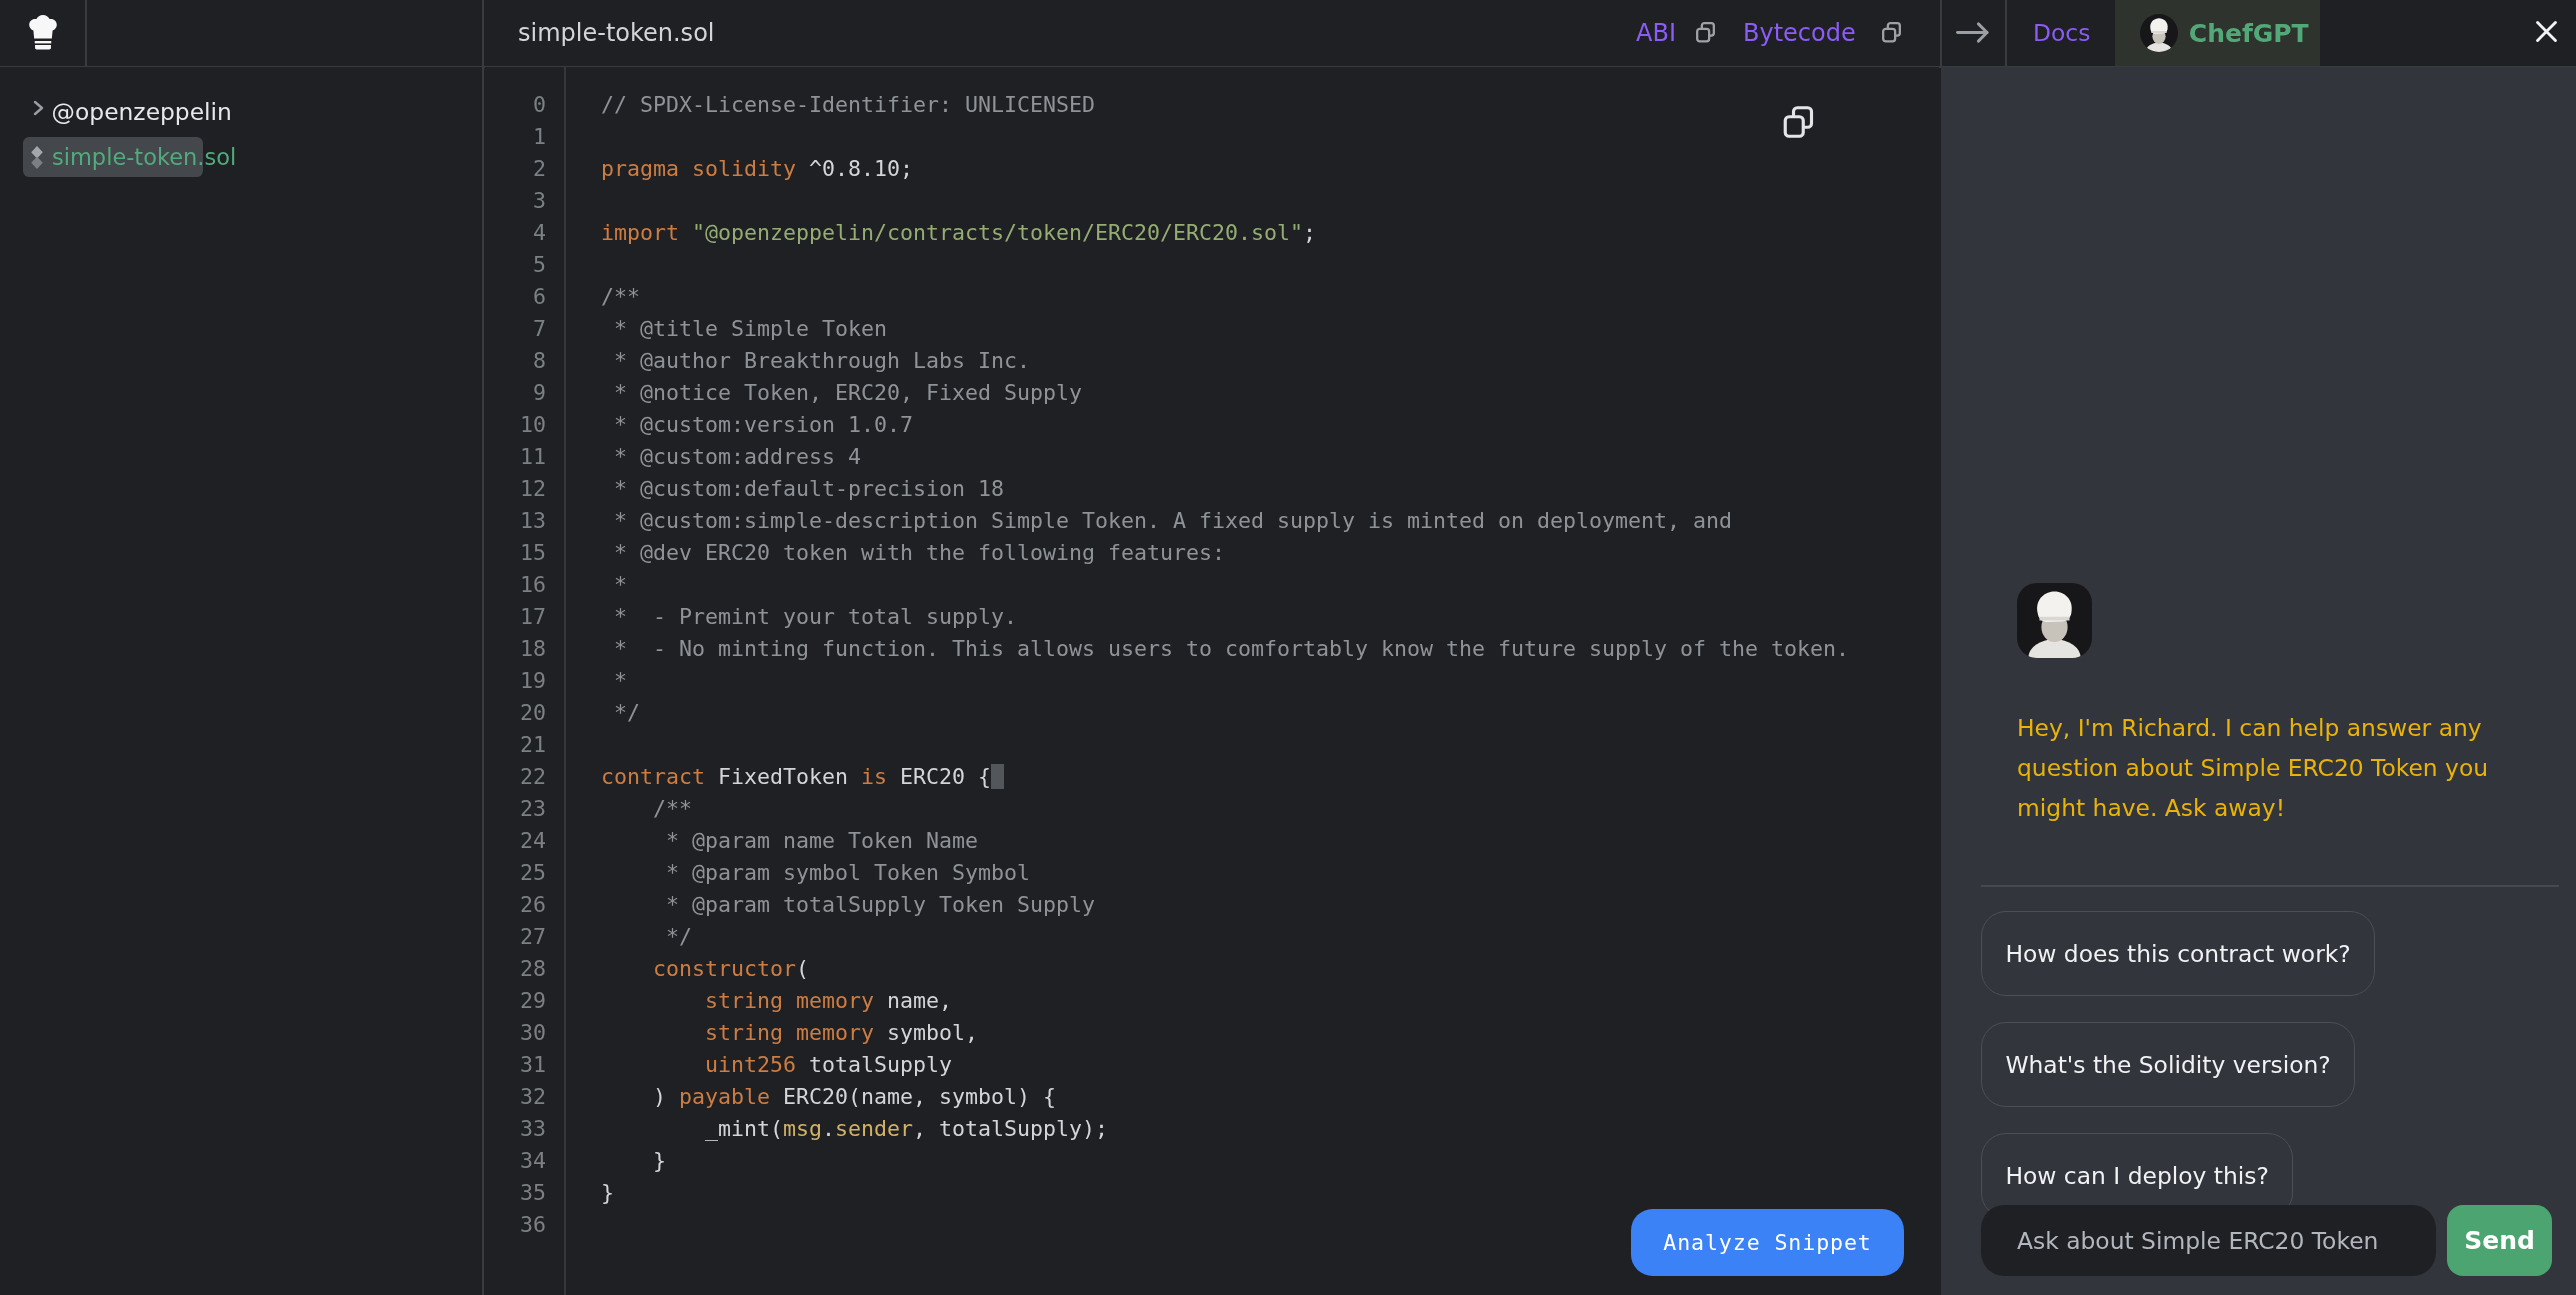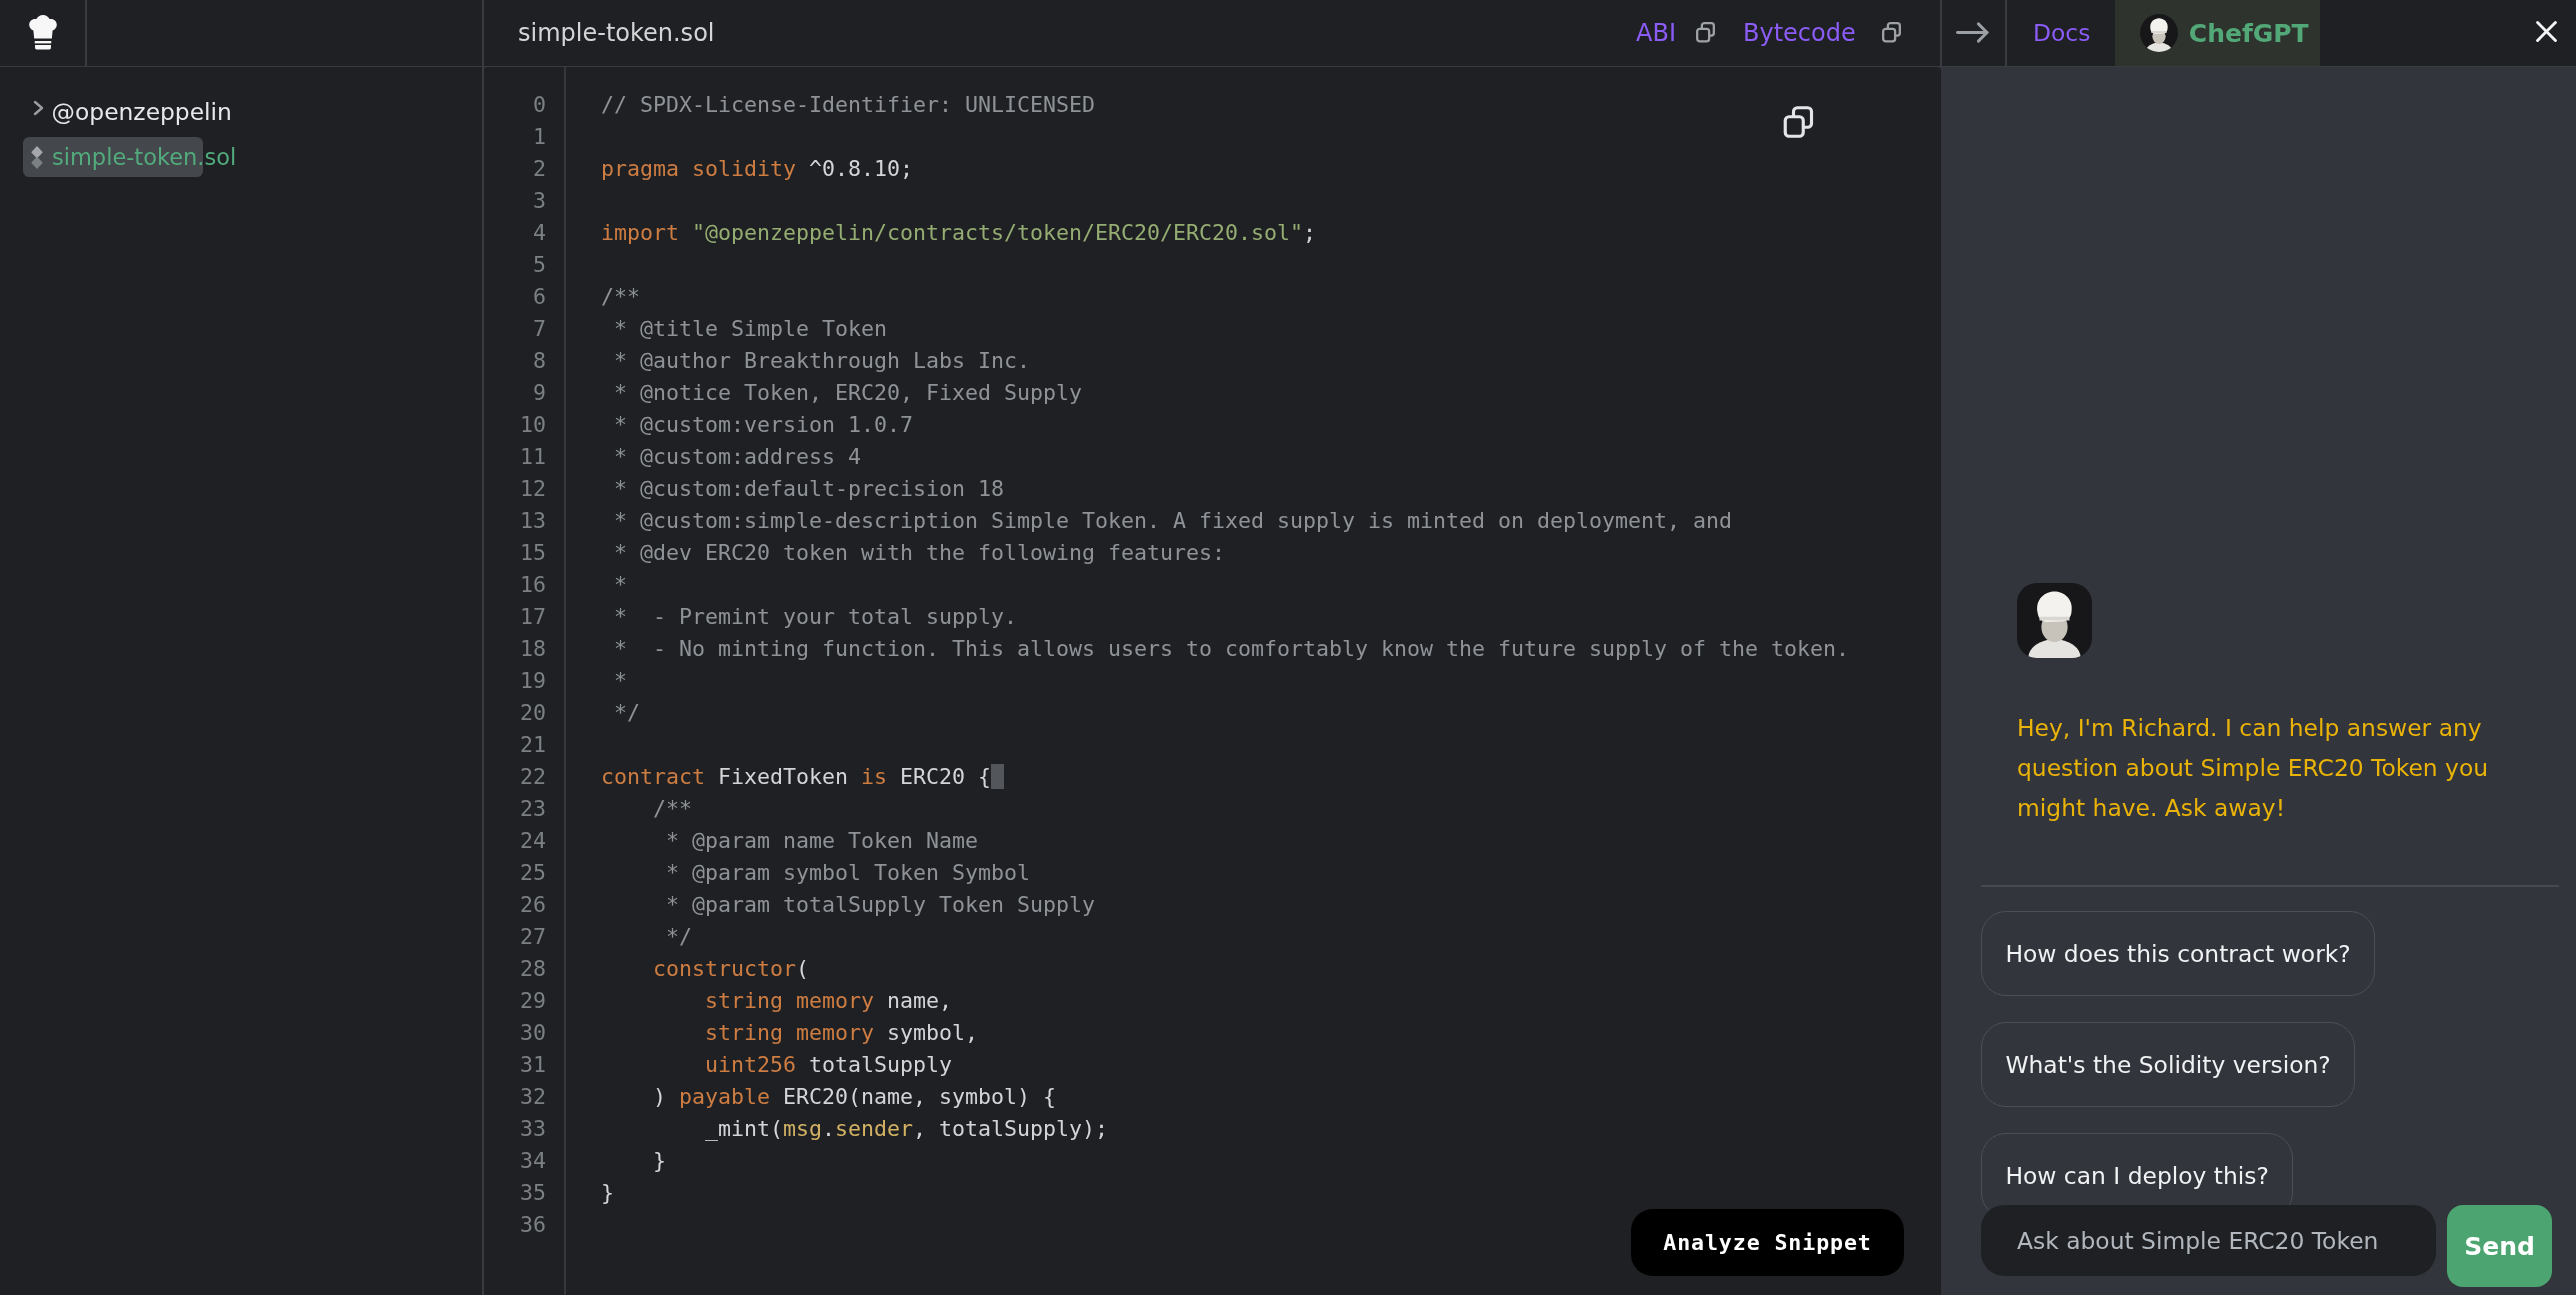--- a/index.html
+++ b/index.html
@@ -41,37 +41,37 @@
   .ln{width:61px;text-align:right;color:#7c8084;flex:0 0 auto;}
   .code-text{padding-left:55px;color:#d3d5d7;}
   .tok-cm{color:#8f9398;}
   .tok-kw{color:#cd7c42;}
   .tok-st{color:#95ac72;}
   .tok-id{color:#d3b264;}
   .tok-pl{color:#d3d5d7;}
   .tok-cur{background:#53565a;}
   .copy-code-btn{left:1293px;top:36px;width:40px;height:40px;color:#e3e5e7;}
   .analyze-btn{position:absolute;left:1146px;top:1142px;width:273px;height:67px;border:none;border-radius:21.6px;
-    background:#000000;color:#ffffff;font-family:"DejaVu Sans Mono","Liberation Mono",monospace;
-    font-size:21.6px;letter-spacing:0.9px;cursor:pointer;font-weight:bold;}
+    background:#3b82f6;color:#ffffff;font-family:"DejaVu Sans Mono","Liberation Mono",monospace;
+    font-size:21.6px;letter-spacing:0.9px;cursor:pointer;}
 
   
   .chat{position:absolute;left:1941px;top:67px;width:635px;height:1228px;background:#32353b;}
   .chat-avatar{position:absolute;left:76px;top:516px;width:75px;height:75px;border-radius:20px;overflow:hidden;}
   .greeting{position:absolute;left:76px;top:641px;width:517px;font-size:23.4px;line-height:40px;color:#eab308;}
   .chat-divider{position:absolute;left:40px;top:818px;width:578px;height:1.8px;background:#46494f;}
   .chips{position:absolute;left:40px;top:844px;display:flex;flex-direction:column;align-items:flex-start;gap:17px;}
   .chip{height:85px;margin-bottom:9px;padding:0 23.4px;display:inline-flex;align-items:center;
     background:#32353b;border:1.8px solid #4c5056;border-radius:25px;color:#f0f2f4;font-size:23.4px;
     font-family:"DejaVu Sans","Liberation Sans",sans-serif;cursor:pointer;white-space:nowrap;}
   .ask-input{position:absolute;left:40px;top:1138px;width:455px;height:71px;border:none;border-radius:23.4px;
     background:#1e2023;color:#d0d4da;font-size:23.4px;padding:0 0 0 36px;box-sizing:border-box;outline:none;
     font-family:"DejaVu Sans","Liberation Sans",sans-serif;}
   .ask-input::placeholder{color:#b2b7be;opacity:1;}
-  .send-btn{position:absolute;left:506px;top:1138px;width:105px;height:82px;border:none;border-radius:16px;
+  .send-btn{position:absolute;left:506px;top:1138px;width:105px;height:71px;border:none;border-radius:16px;
     background:#4ca470;color:#ffffff;font-size:25px;font-weight:600;cursor:pointer;
     font-family:"DejaVu Sans","Liberation Sans",sans-serif;}
 </style>
 </head>
 <body>
 
 <div class="app">
 
   <div class="topbar">
     <div class="logo-cell">

